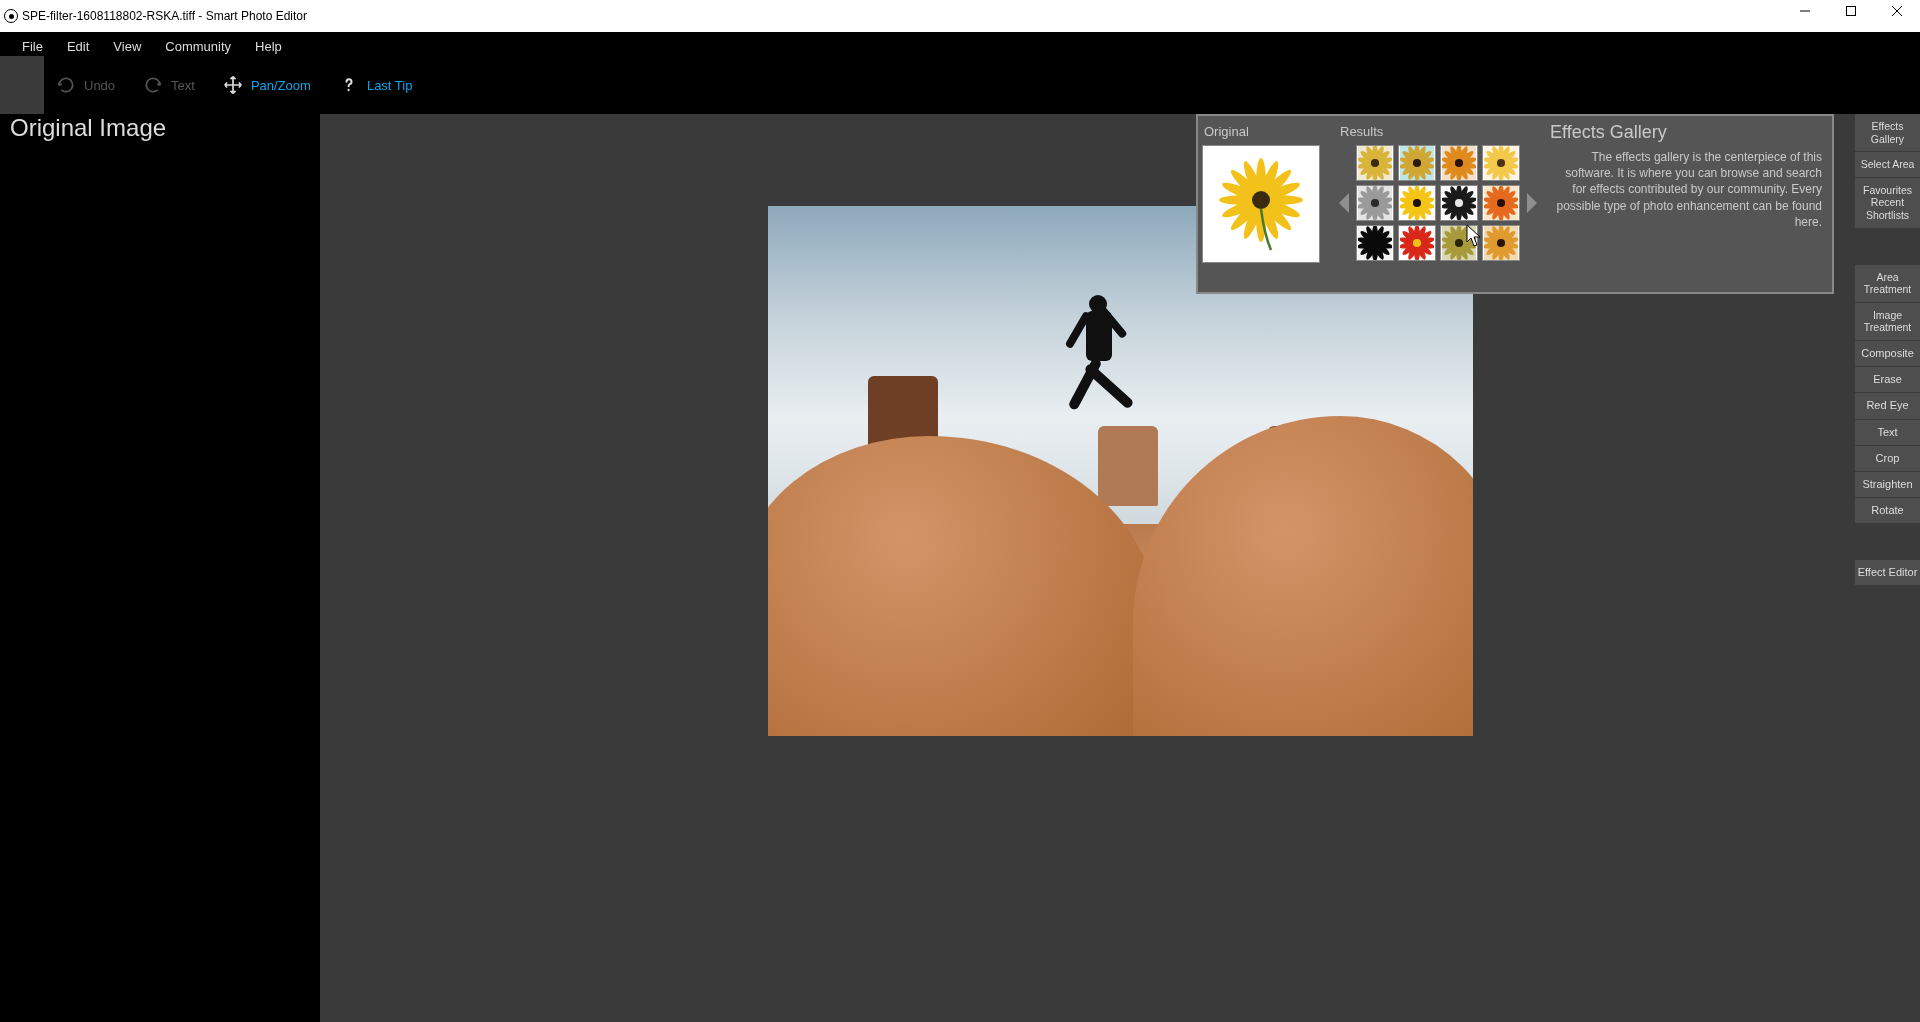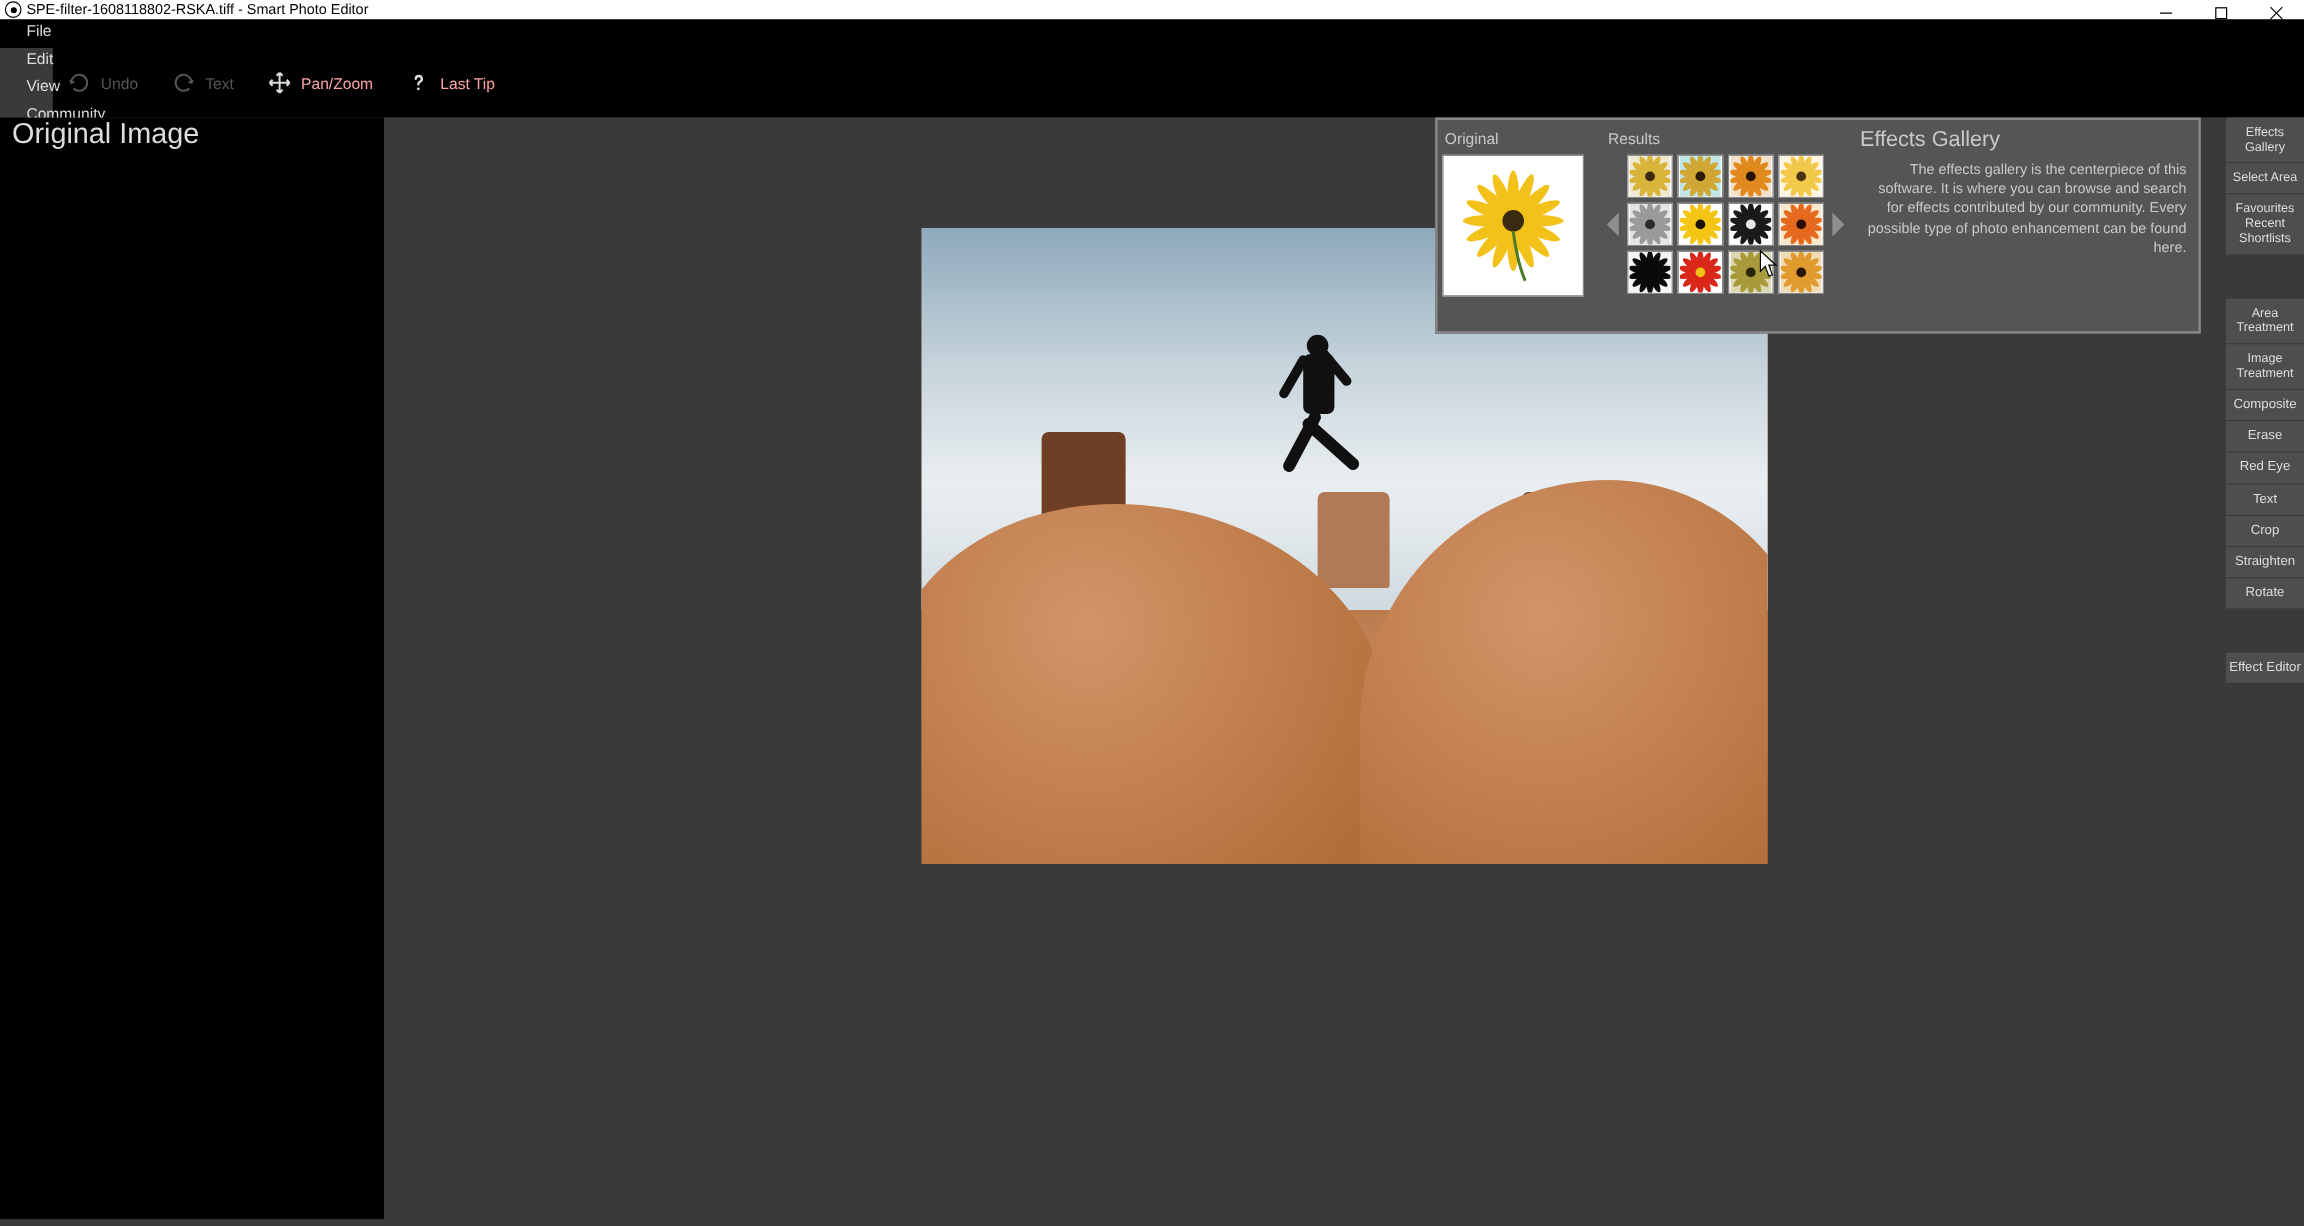--- a/index.html
+++ b/index.html
@@ -1,45 +1,45 @@
 <!DOCTYPE html>
 <html><head>
 <meta charset="utf-8">
 <style>
   * { margin: 0; padding: 0; box-sizing: border-box; font-family: "Segoe UI", Tahoma, sans-serif; }
   html, body { width: 1920px; height: 1022px; overflow: hidden; background: #3a3a3a; color: #ccc; }
 
   
   .titlebar {
-    height: 16px; background: #fff; color: #000;
+    height: 32px; background: #fff; color: #000;
     display: flex; align-items: center; font-size: 12px;
     padding-left: 4px; position: relative;
   }
   .titlebar .app-icon {
     width: 14px; height: 14px; border-radius: 50%; border: 1px solid #000;
     margin-right: 4px; display:flex; align-items:center; justify-content:center;
   }
   .titlebar .app-icon::after { content:""; width:5px; height:5px; border-radius:50%; background:#000; }
   .titlebar .wincontrols { position:absolute; right:0; top:0; height:22px; display:flex; }
   .titlebar .wctrl { width:46px; height:22px; display:flex; align-items:center; justify-content:center; font-size:12px; }
   .titlebar .wctrl svg { width:12px; height:12px; stroke:#000; stroke-width:1; fill:none; }
 
   
   .menubar {
     height: 24px; background:#000; color:#ddd; font-size:13px;
-    display:flex; align-items:flex-start; padding-left:12px; gap:4px;flex-direction:column;
+    display:flex; align-items:flex-end; padding-left:12px; gap:4px;
   }
   .menubar .menuitem { padding: 2px 10px; }
 
   
   .toolbar {
     height: 58px; background:#000; display:flex; align-items:center;
     padding-left: 12px; gap: 28px; margin-left: 44px;
   }
-  .tbtn { display:flex; align-items:center; gap:8px; color:#fca5a5; font-size:13px; }
+  .tbtn { display:flex; align-items:center; gap:8px; color:#0ea5e9; font-size:13px; }
   .tbtn.disabled { color:#555; }
   .tbtn svg { width:20px; height:20px; }
 
   
   .mainrow { position:relative; height: calc(1022px - 22px - 24px - 58px); display:flex; }
   .leftpanel { width: 320px; background:#000; padding: 0 10px; }
   .leftpanel h2 { color:#ddd; font-weight:400; font-size:24px; }
   .canvaswrap { flex:1; background:#3a3a3a; display:flex; align-items:flex-start; justify-content:center; padding-top: 92px; }
   .canvas {
     width: 705px; height: 530px;

